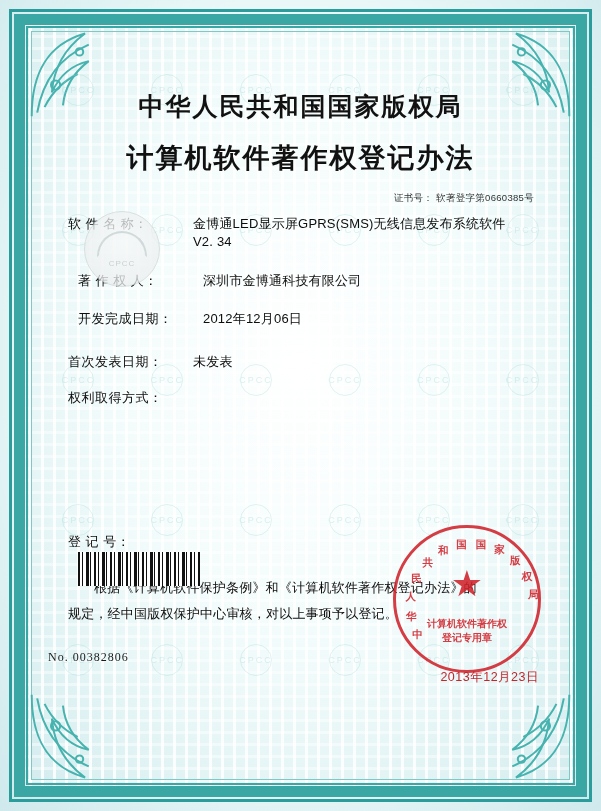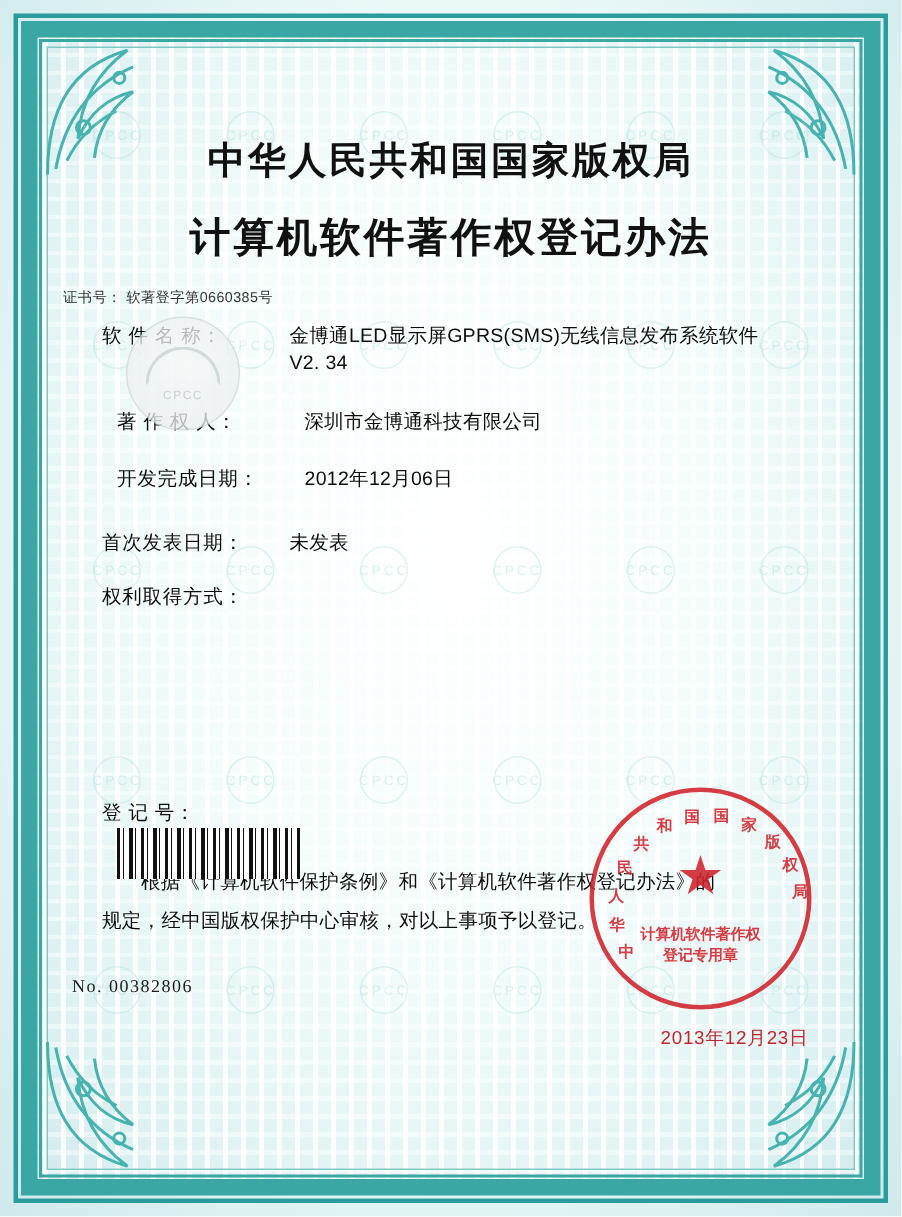--- a/index.html
+++ b/index.html
@@ -131,20 +131,21 @@
     text-align: center;
     font-family: "DejaVu Serif", "Liberation Serif", serif;
     font-size: 27px;
     font-weight: bold;
     letter-spacing: 2px;
     color: #111111;
     margin-top: 17px;
   }
 
   .cert-no {
+    text-align: right;
     font-size: 9.5px;
     color: #333333;
     margin-top: 16px;
     padding-right: 25px;
     letter-spacing: 0.3px;
   }
 
   .fields {
     margin-top: 10px;
     padding-left: 26px;
@@ -285,21 +286,21 @@
     bottom: 26px;
     text-align: center;
     font-size: 10px;
     font-weight: bold;
     line-height: 1.35;
     color: #d0232b;
   }
   .seal-date {
     position: absolute;
     right: 62px;
-    top: 684px;
+    top: 669px;
     font-size: 12.5px;
     color: #c0272d;
     letter-spacing: 0.5px;
   }
 </style>
 </head>
 <body>
 
 <div class="certificate">
 

